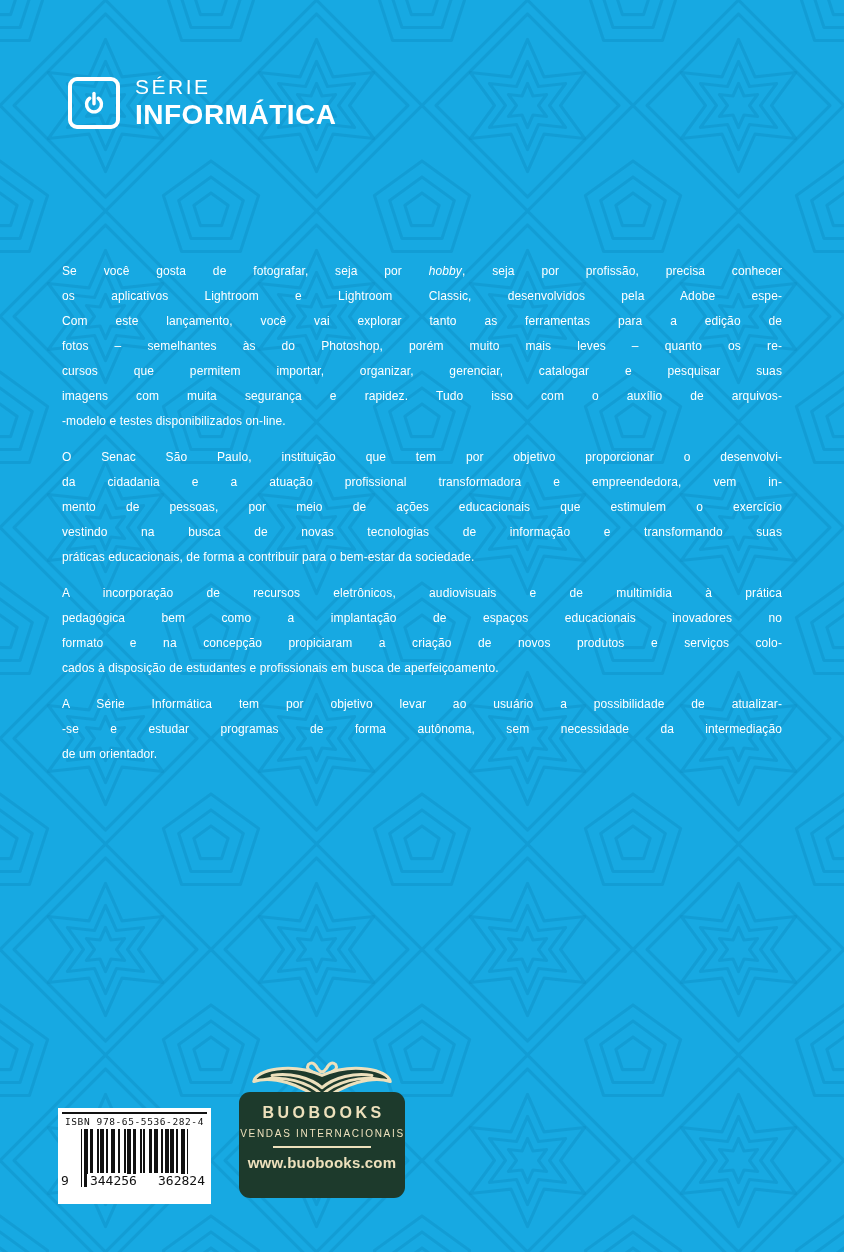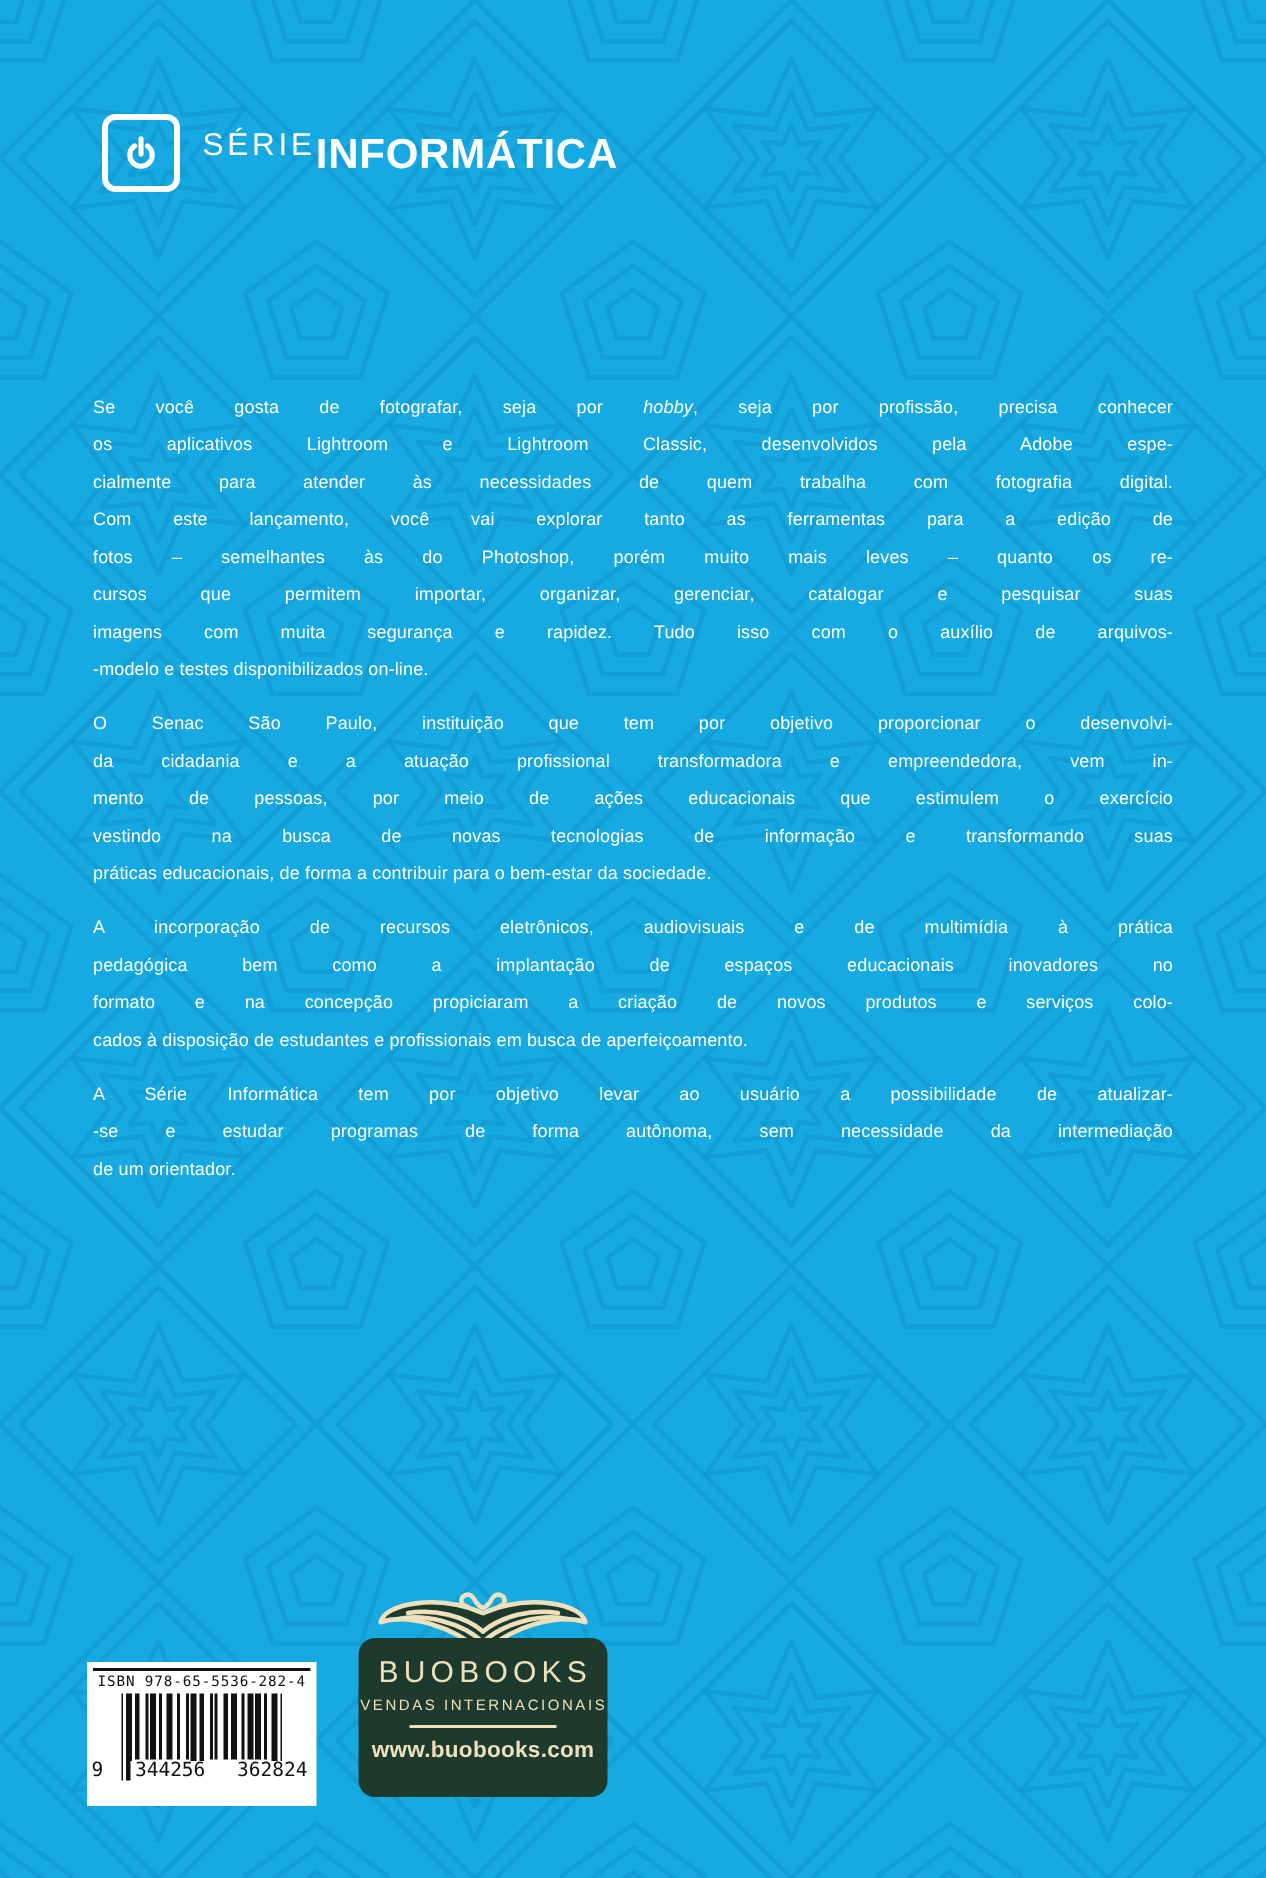--- a/index.html
+++ b/index.html
@@ -22,21 +22,21 @@
   .pattern{position:absolute;inset:0;width:844px;height:1252px;display:block}
   .pl{fill:none;stroke:var(--pline);stroke-width:3.2;stroke-opacity:0.5;stroke-linejoin:round}
 
   
   .logo{position:absolute;left:68px;top:76px;display:flex;align-items:center;gap:15px;color:var(--text)}
   .power-box{
     width:52px;height:52px;border:4px solid #fff;border-radius:9px;
     display:flex;align-items:center;justify-content:center;flex:0 0 auto;
   }
   .power-box svg{display:block}
-  .logo-text{display:flex;flex-direction:row}
+  .logo-text{display:flex;flex-direction:column}
   .logo-line1{font-size:21px;font-weight:400;letter-spacing:2.5px;line-height:1.05}
   .logo-line2{font-size:28px;font-weight:700;letter-spacing:0.5px;line-height:1.05;margin-top:2px}
 
   
   .body-text{position:absolute;left:62px;right:62px;top:259px;color:var(--text)}
   .para{margin-bottom:11px}
   .line{
     font-size:12px;line-height:25px;font-weight:400;
     text-align:justify;text-align-last:justify;
     letter-spacing:0.1px;white-space:nowrap;overflow:visible;
@@ -68,21 +68,21 @@
 
   
   .badge-wrap{position:absolute;left:239px;top:1053px;width:166px}
   .owl{display:block;margin:0 auto -17px;position:relative;z-index:0}
   .owl path{stroke:var(--cream);stroke-width:6;fill:none;stroke-linecap:round;stroke-linejoin:round}
   .owl .wingfill{fill:var(--green)}
   .badge{
     position:relative;z-index:1;background:var(--green);border-radius:11px;
     height:106px;padding-top:13px;text-align:center;color:var(--cream);
   }
-  .badge-title{font-size:20px;font-weight:400;letter-spacing:3.5px;line-height:1;margin-left:3px}
+  .badge-title{font-size:16px;font-weight:700;letter-spacing:3.5px;line-height:1;margin-left:3px}
   .badge-subtitle{font-size:10px;font-weight:400;letter-spacing:1.7px;margin-top:7px;margin-left:1px}
   .badge-divider{width:98px;height:2px;background:var(--cream);margin:7px auto 6px}
   .badge-url{font-size:15px;font-weight:700;letter-spacing:0.2px}
 </style>
 </head>
 <body>
 
 <div class="page">
 
   <svg class="pattern" aria-hidden="true">
@@ -120,21 +120,20 @@
     <div class="logo-text">
       <div class="logo-line1">SÉRIE</div>
       <div class="logo-line2">INFORMÁTICA</div>
     </div>
   </header>
 
   <main class="body-text" id="paragraphs">
       <div class="para">
         <div class="line"><span>Se você gosta de fotografar, seja por </span><i>hobby</i><span>, seja por profissão, precisa conhecer</span></div>
         <div class="line"><span>os aplicativos Lightroom e Lightroom Classic, desenvolvidos pela Adobe espe-</span></div>
-        <div class="line"><span>cialmente para atender às necessidades de quem trabalha com fotografia digital.</span></div>
         <div class="line"><span>Com este lançamento, você vai explorar tanto as ferramentas para a edição de</span></div>
         <div class="line"><span>fotos – semelhantes às do Photoshop, porém muito mais leves – quanto os re-</span></div>
         <div class="line"><span>cursos que permitem importar, organizar, gerenciar, catalogar e pesquisar suas</span></div>
         <div class="line"><span>imagens com muita segurança e rapidez. Tudo isso com o auxílio de arquivos-</span></div>
         <div class="line last"><span>-modelo e testes disponibilizados on-line.</span></div>
       </div>
       <div class="para">
         <div class="line"><span>O Senac São Paulo, instituição que tem por objetivo proporcionar o desenvolvi-</span></div>
         <div class="line"><span>da cidadania e a atuação profissional transformadora e empreendedora, vem in-</span></div>
         <div class="line"><span>mento de pessoas, por meio de ações educacionais que estimulem o exercício</span></div>

